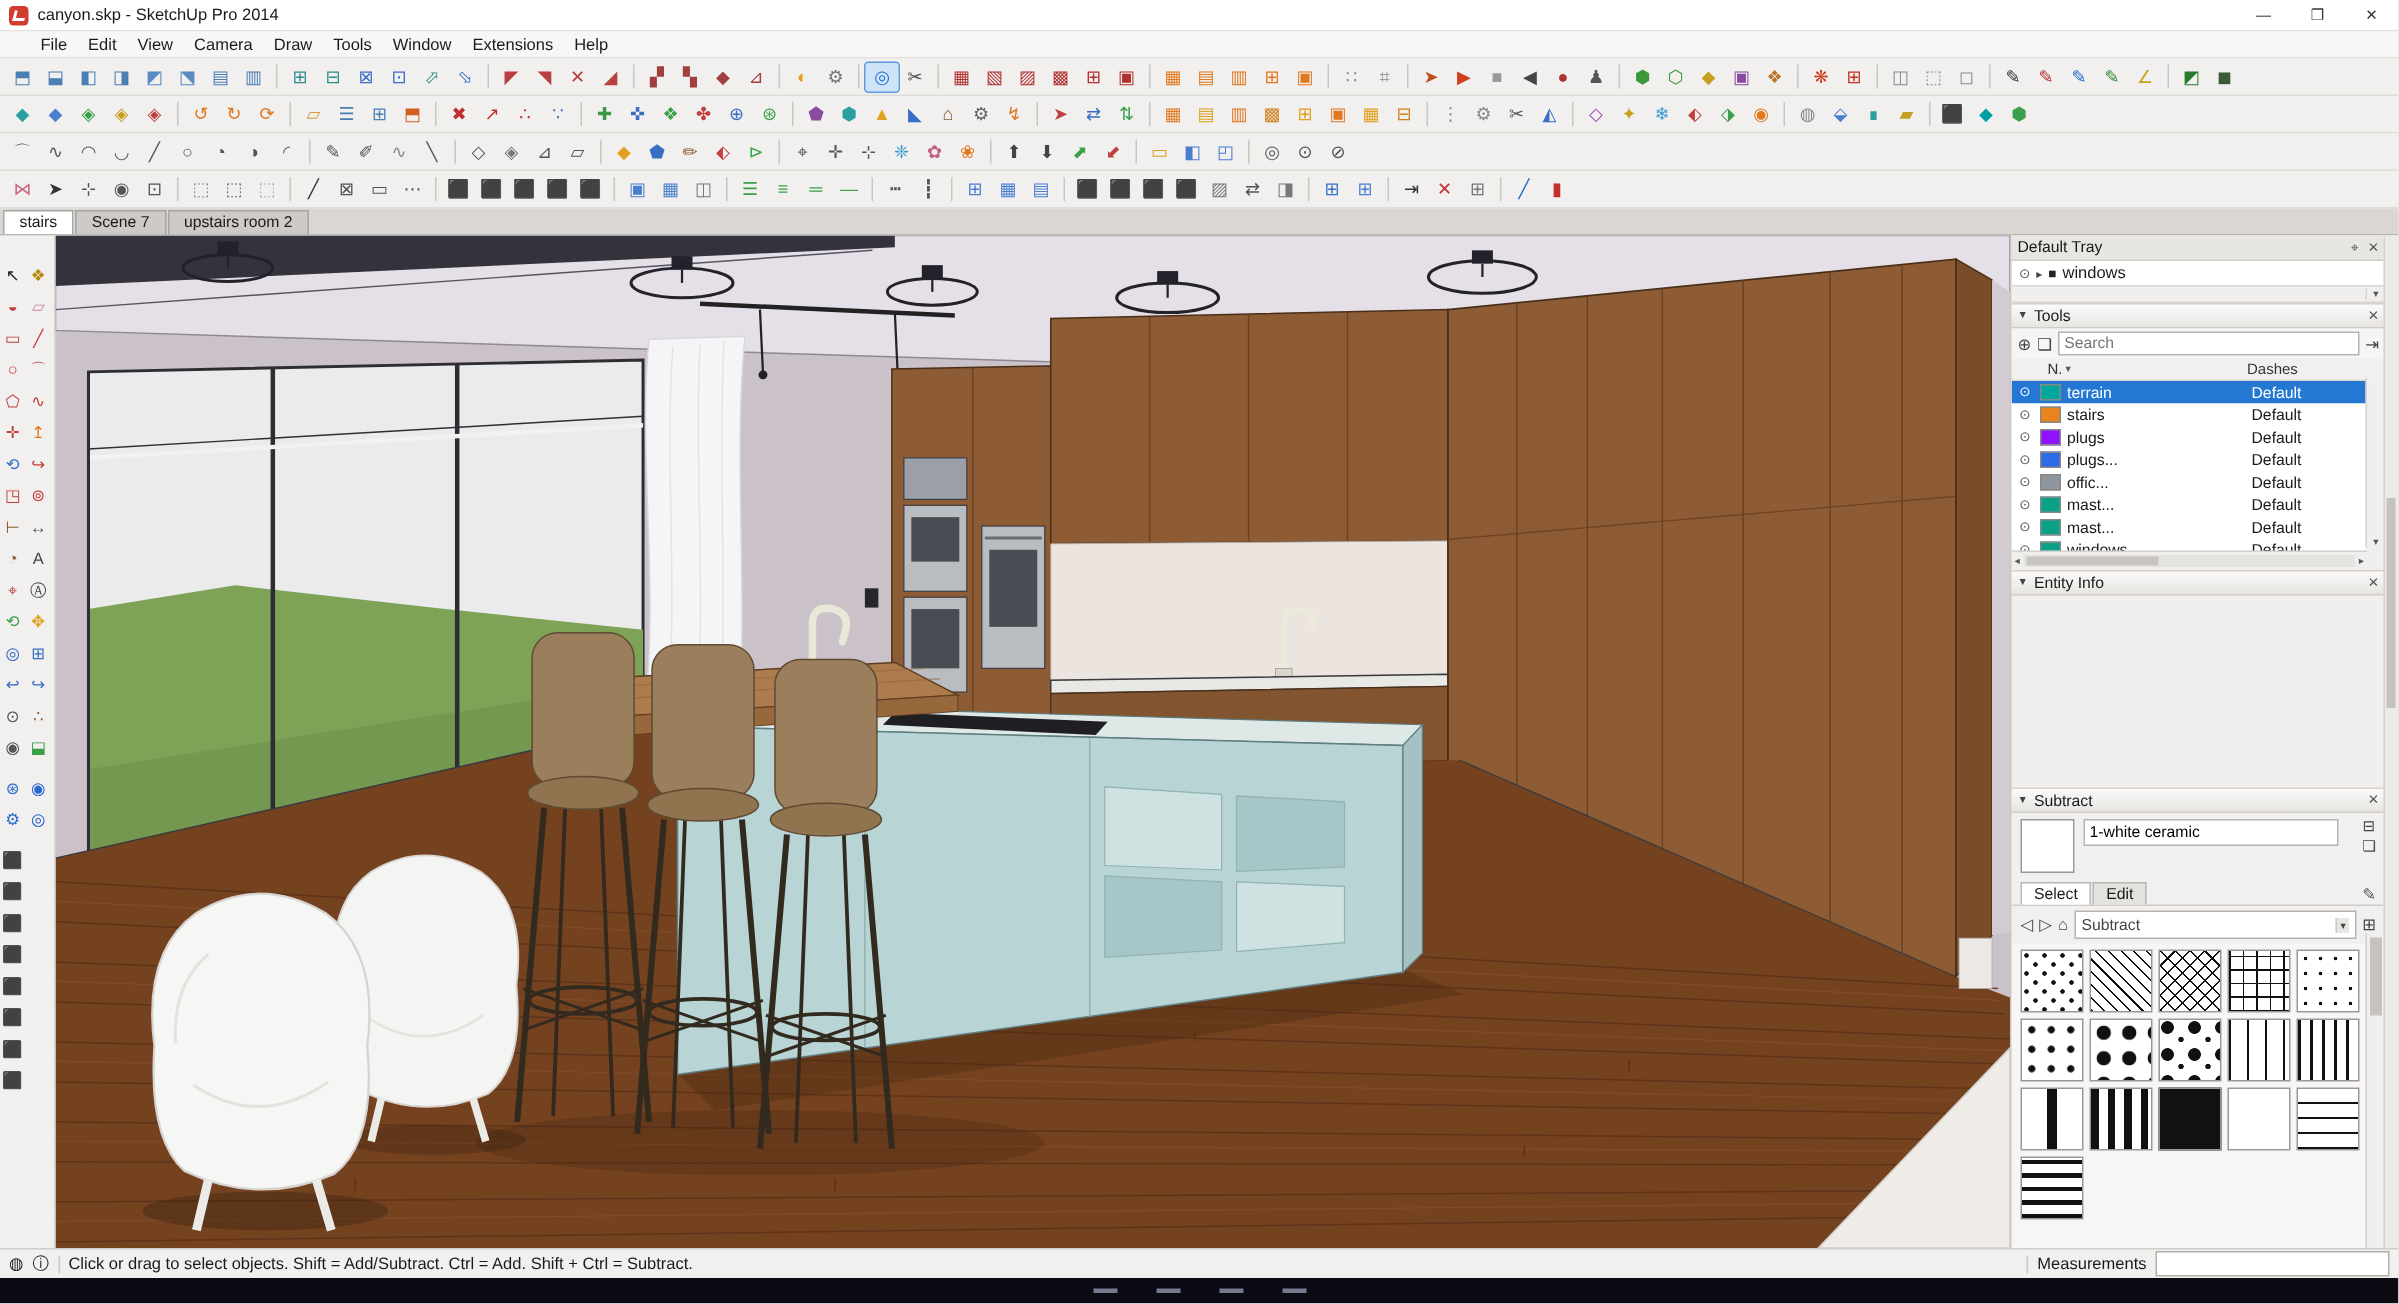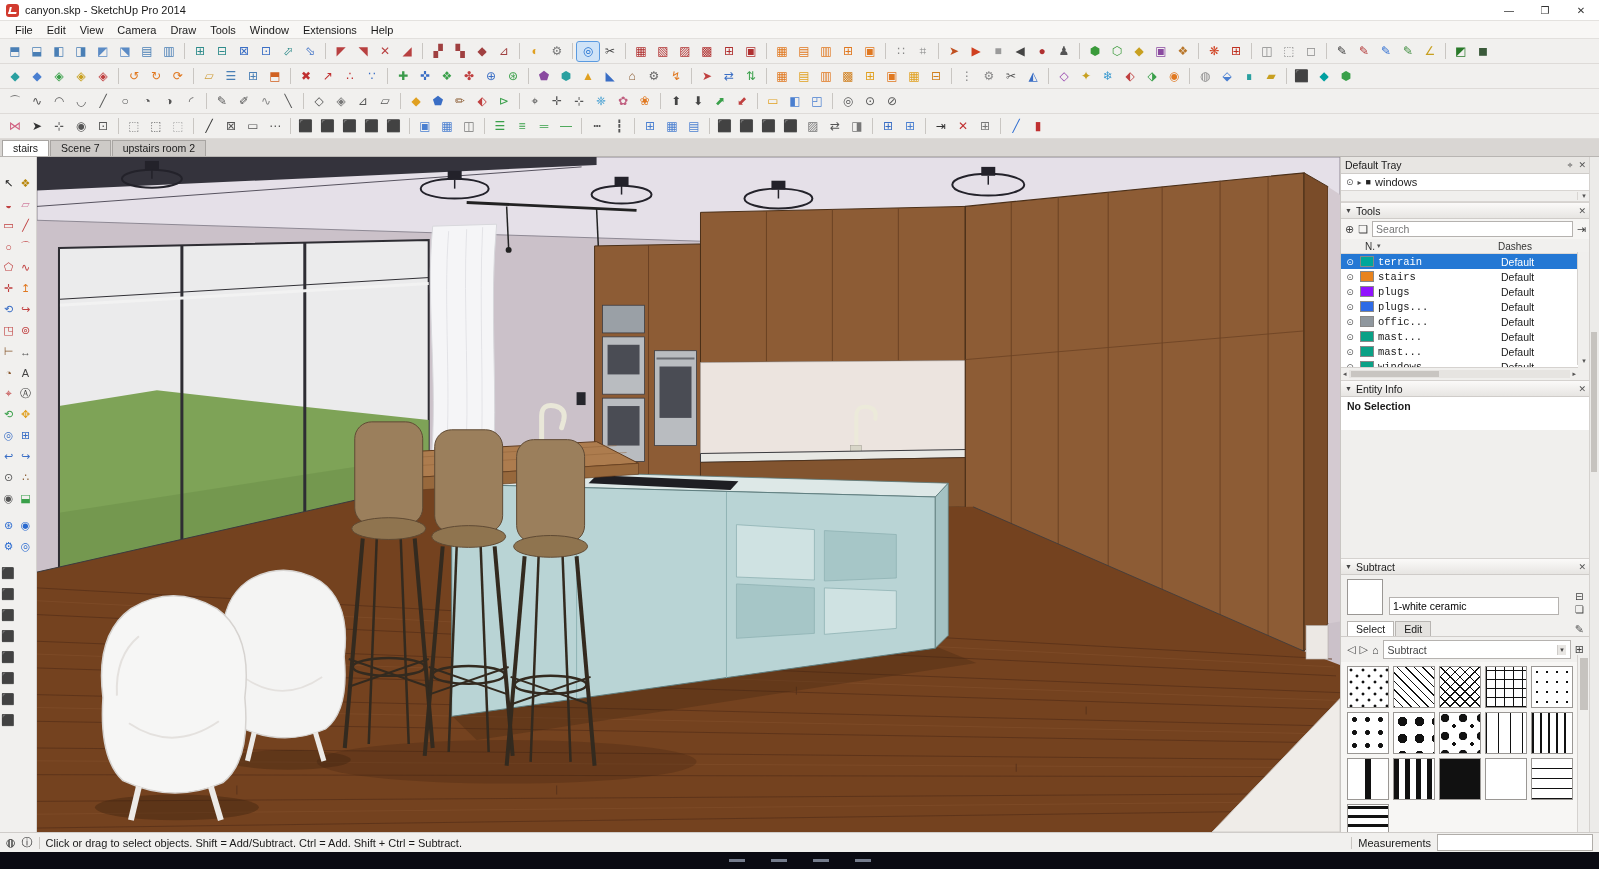--- a/index.html
+++ b/index.html
@@ -5,21 +5,21 @@
   html,body{margin:0;padding:0;}
   .app{width:1599px;height:869px;position:relative;font-family:"Liberation Sans","DejaVu Sans",sans-serif;font-size:11px;color:#1a1a1a;background:#f1f0ee;display:flex;flex-direction:column;overflow:hidden;}
   
   .titlebar{height:20px;background:#ffffff;display:flex;align-items:center;padding-left:6px;gap:6px;border-bottom:1px solid #e4e2df;flex:0 0 auto;}
   .app-icon{width:13px;height:13px;background:#d23b2f;border-radius:3px;position:relative;flex:0 0 auto;}
   .app-icon::after{content:"";position:absolute;left:3px;top:3px;width:6px;height:5px;border-left:2px solid #fff;border-bottom:2px solid #fff;transform:skewX(-14deg);}
   .title-text{white-space:nowrap;}
   .win-controls{margin-left:auto;display:flex;height:100%;}
   .win-btn{width:36px;height:100%;display:flex;align-items:center;justify-content:center;font-size:10px;color:#333;}
   
-  .menubar{height:17px;background:#f8f7f5;display:flex;align-items:center;padding-left:8px;border-bottom:1px solid #e2e0dd;flex:0 0 auto;}
+  .menubar{height:17px;background:#f8f7f5;display:flex;align-items:center;padding-left:20px;border-bottom:1px solid #e2e0dd;flex:0 0 auto;}
   .menu-item{padding:0 7px;}
   
   .toolbar-row{height:24px;display:flex;align-items:center;padding:0 4px;background:#f1f0ee;border-bottom:1px solid #dedbd8;overflow:hidden;flex:0 0 auto;white-space:nowrap;}
   .tb-icon{display:inline-flex;width:22px;height:19px;align-items:center;justify-content:center;font-size:12px;border-radius:2px;flex:0 0 auto;}
   .tb-icon.active{background:#cfe3f7;outline:1px solid #5a9ae0;}
   .tb-sep{display:inline-block;width:1px;height:16px;background:#c9c6c2;margin:0 4px;flex:0 0 auto;}
   .tb-blank{display:inline-block;width:17px;height:21px;flex:0 0 auto;}
   
   .scene-tabs{height:17px;background:#d9d6d3;display:flex;align-items:flex-end;padding-left:2px;border-bottom:1px solid #b8b5b2;flex:0 0 auto;}
   .scene-tab{padding:1px 10px 2px;background:#cdcac7;border:1px solid #a8a5a2;border-bottom:none;margin-right:1px;font-size:10.5px;}
@@ -47,34 +47,34 @@
   .panel-header .x{margin-left:auto;color:#555;font-size:9px;}
   .tags-toolbar{height:20px;display:flex;align-items:center;gap:4px;padding:0 4px;background:#f6f5f3;color:#444;}
   .tags-toolbar input{flex:1;height:14px;font-size:10.5px;border:1px solid #b5b2af;padding:0 3px;background:#fff;min-width:0;}
   .tags-cols{height:14px;display:flex;align-items:center;padding:0 14px 0 24px;background:#f1f0ee;border-bottom:1px solid #dcd9d6;font-size:10px;color:#333;}
   .tags-cols .sort{font-size:7px;color:#555;margin-left:2px;}
   .tags-cols .dash-col{margin-left:auto;width:78px;}
   .tags-list{height:113px;overflow:hidden;background:#fff;margin-right:12px;}
   .tag-row{height:15px;display:flex;align-items:center;gap:4px;padding:0 3px;font-size:10.5px;background:#fff;}
   .tag-row .eye{font-size:9px;color:#555;width:12px;text-align:center;}
   .tag-swatch{width:12px;height:9px;border:1px solid #888;flex:0 0 auto;}
-  .tag-name{flex:1;white-space:nowrap;overflow:hidden;font-family:Liberation Mono, monospace;}
+  .tag-name{flex:1;white-space:nowrap;overflow:hidden;}
   .tag-dashes{width:74px;}
   .tag-row.selected{background:var(--selection-blue,#2478d4);color:#fff;}
   .tag-row.selected .eye{color:#fff;}
   .tags-vscroll{position:absolute;right:0;top:50px;width:12px;height:113px;background:#f0efed;border-left:1px solid #d5d2cf;display:flex;flex-direction:column;align-items:center;justify-content:flex-end;font-size:7px;color:#555;}
   .tags-hscroll{height:12px;margin-right:12px;background:#f0efed;border-top:1px solid #d5d2cf;display:flex;align-items:center;font-size:7px;color:#555;padding:0 2px;}
   .tags-hscroll .track{flex:1;height:8px;margin:0 2px;background:#e6e4e1;position:relative;}
   .tags-hscroll .track::after{content:"";position:absolute;left:2px;top:1px;width:40%;height:6px;background:#c8c5c1;}
   .entity-body{height:33px;background:#fff;padding:3px 6px;font-weight:bold;font-size:10.5px;box-sizing:border-box;}
   .tray-gap{height:128px;flex:0 0 auto;}
   .materials-panel{flex:1;display:flex;flex-direction:column;min-height:0;}
   .mat-top{display:flex;gap:6px;padding:4px 6px;background:#f1f0ee;}
   .mat-thumb{width:34px;height:34px;background:#ffffff;border:1px solid #9a9794;flex:0 0 auto;}
-  .mat-right{flex:1;display:flex;gap:16px;align-items:flex-end;min-width:0;}
+  .mat-right{flex:1;display:flex;gap:16px;align-items:flex-start;min-width:0;}
   .mat-name{flex:1;height:16px;border:1px solid #b5b2af;font-size:10.5px;padding:0 3px;min-width:0;}
   .mat-tools{display:flex;flex-direction:column;gap:2px;font-size:10px;color:#444;}
   .mat-tabs{display:flex;align-items:flex-end;height:17px;padding:0 6px;background:#f1f0ee;border-bottom:1px solid #cfccc9;gap:1px;}
   .mtab{padding:1px 8px;border:1px solid #b8b5b2;border-bottom:none;background:#e4e2df;font-size:10.5px;}
   .mtab.active{background:#ffffff;}
   .sample{margin-left:auto;font-size:11px;color:#555;}
   .mat-nav{display:flex;align-items:center;gap:4px;padding:3px 6px;background:#f1f0ee;font-size:11px;color:#444;}
   .mat-dropdown{flex:1;height:17px;border:1px solid #b5b2af;background:#fff;display:flex;align-items:center;padding:0 4px;font-size:10.5px;min-width:0;}
   .mat-dropdown .dd{margin-left:auto;background:#e8e6e3;font-size:7px;padding:1px 2px;border-left:1px solid #cfccc9;}
   .swatches{flex:1;display:flex;flex-wrap:wrap;align-content:flex-start;padding:2px 0 0 4px;background:#f7f6f4;overflow:hidden;margin-right:12px;}
@@ -756,23 +756,20 @@
           <span>▸</span>
         </div>
       </div>
 
       <div class="panel entity-panel">
         <div class="panel-header">
           <span class="tri">▼</span>
           <span>Entity Info</span>
           <span class="x">✕</span>
         </div>
-        <div class="entity-body">
-          <span>No Selection</span>
-        </div>
       </div>
 
       <div class="tray-gap"></div>
 
       <div class="panel materials-panel">
         <div class="panel-header">
           <span class="tri">▼</span>
           <span>Subtract</span>
           <span class="x">✕</span>
         </div>

